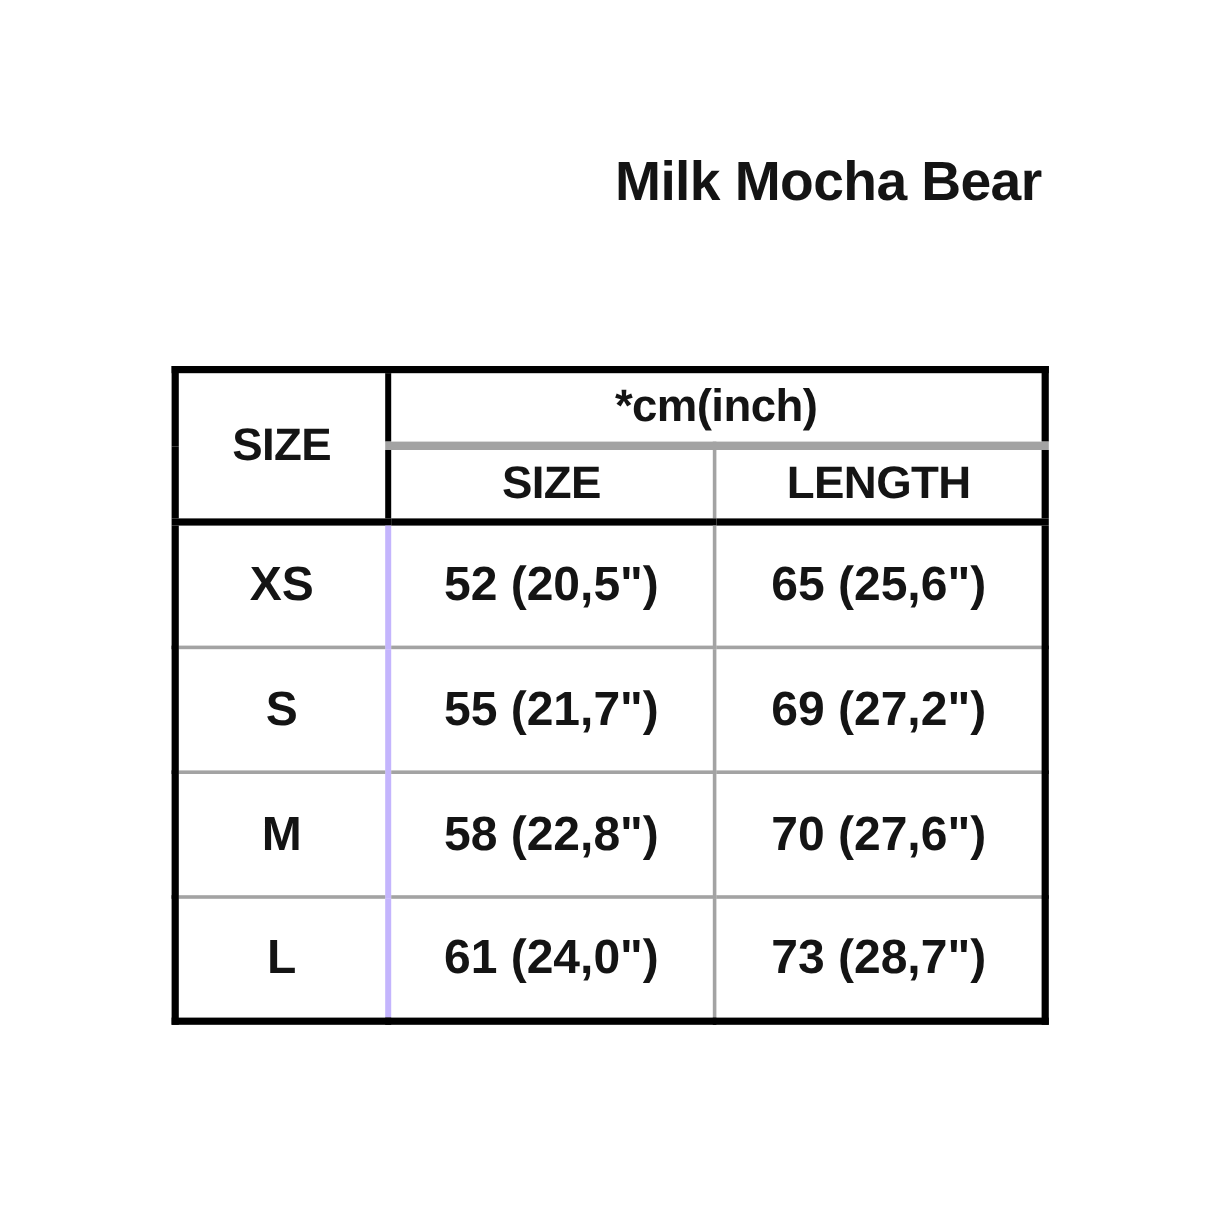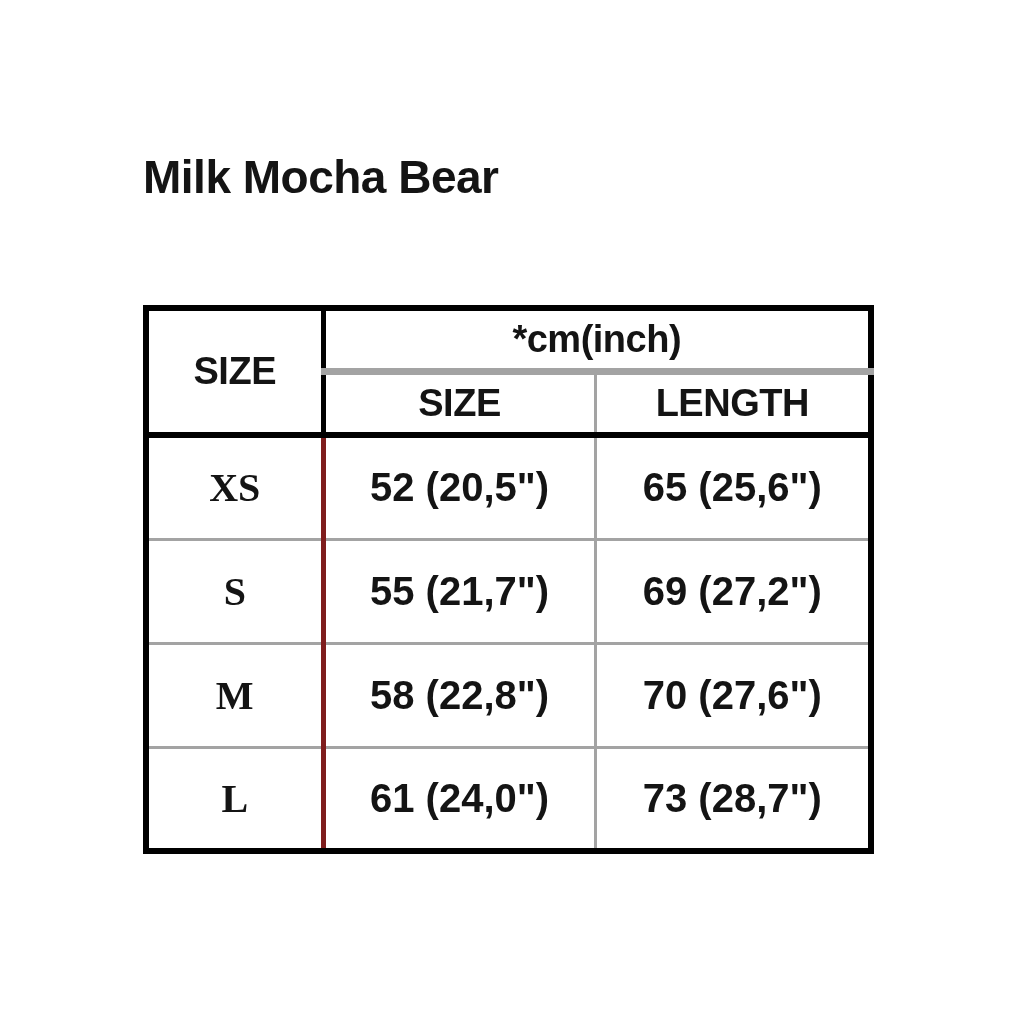--- a/index.html
+++ b/index.html
@@ -14,23 +14,23 @@
   }
   .page {
     position: relative;
     width: 1024px;
     height: 1024px;
     background: #ffffff;
   }
   .title-block {
     position: absolute;
     left: 143px;
-    top: 148px;
+    top: 122px;
     width: 725px;
-    text-align: left;
+    text-align: right;
     font-weight: bold;
     font-size: 46px;
     line-height: 58px;
     letter-spacing: -0.5px;
     color: #141414;
   }
   table.size-chart {
     position: absolute;
     left: 143px;
     top: 305px;
@@ -69,23 +69,22 @@
     border-bottom: 6px solid #000000;
   }
   th.width-col {
     border-right: 3px solid #a3a3a3;
   }
   tbody tr {
     height: 104px;
   }
   td.size-cell {
     font-size: 40px;
-    border-right: 5px solid #7f1d1d;
+    border-right: 5px solid #c4b5fd;
     border-bottom: 3px solid #a3a3a3;
-    font-family: Liberation Serif, serif;
   }
   td.width-cell {
     font-size: 40px;
     border-right: 3px solid #a3a3a3;
     border-bottom: 3px solid #a3a3a3;
   }
   td.length-cell {
     font-size: 40px;
     border-bottom: 3px solid #a3a3a3;
   }

